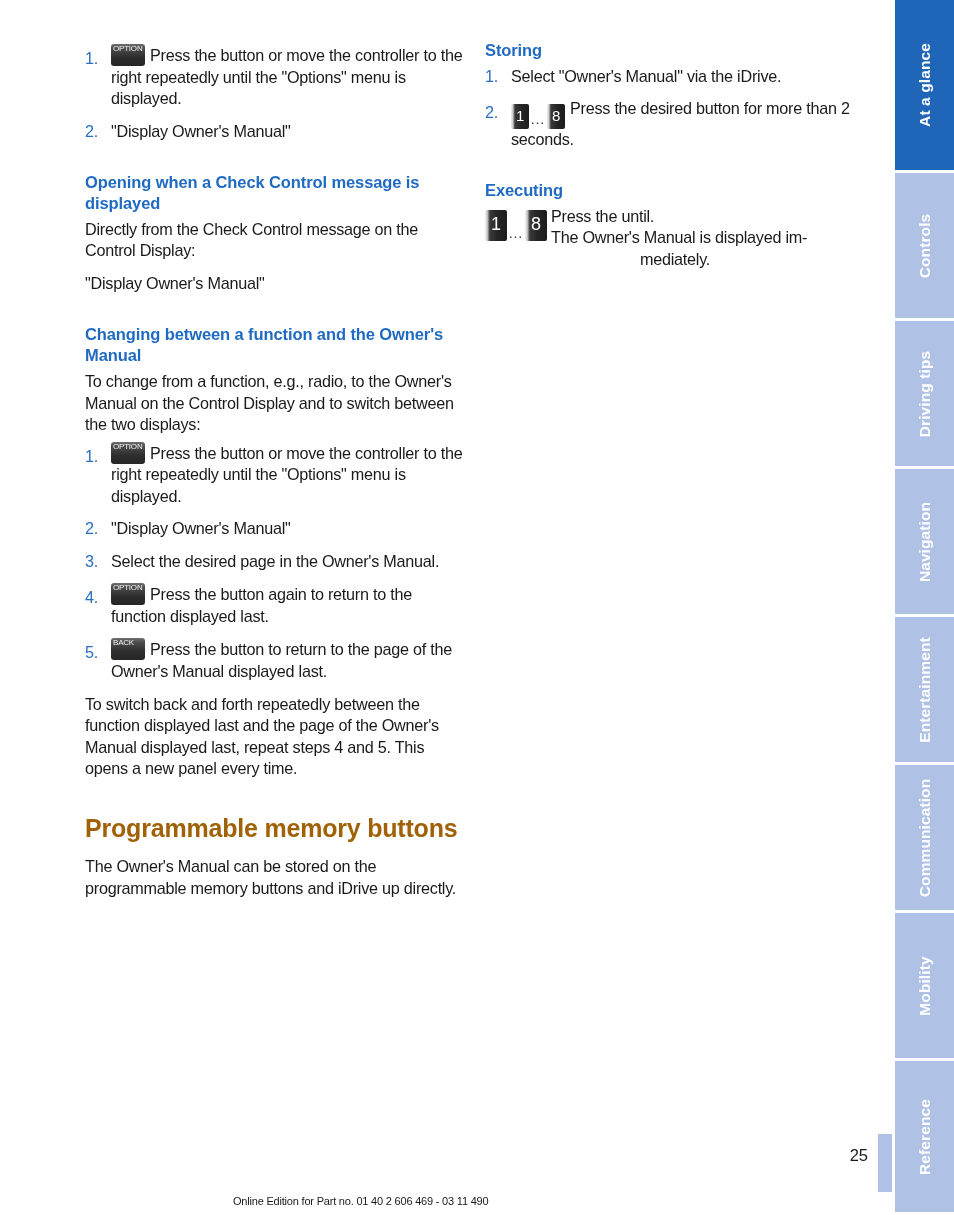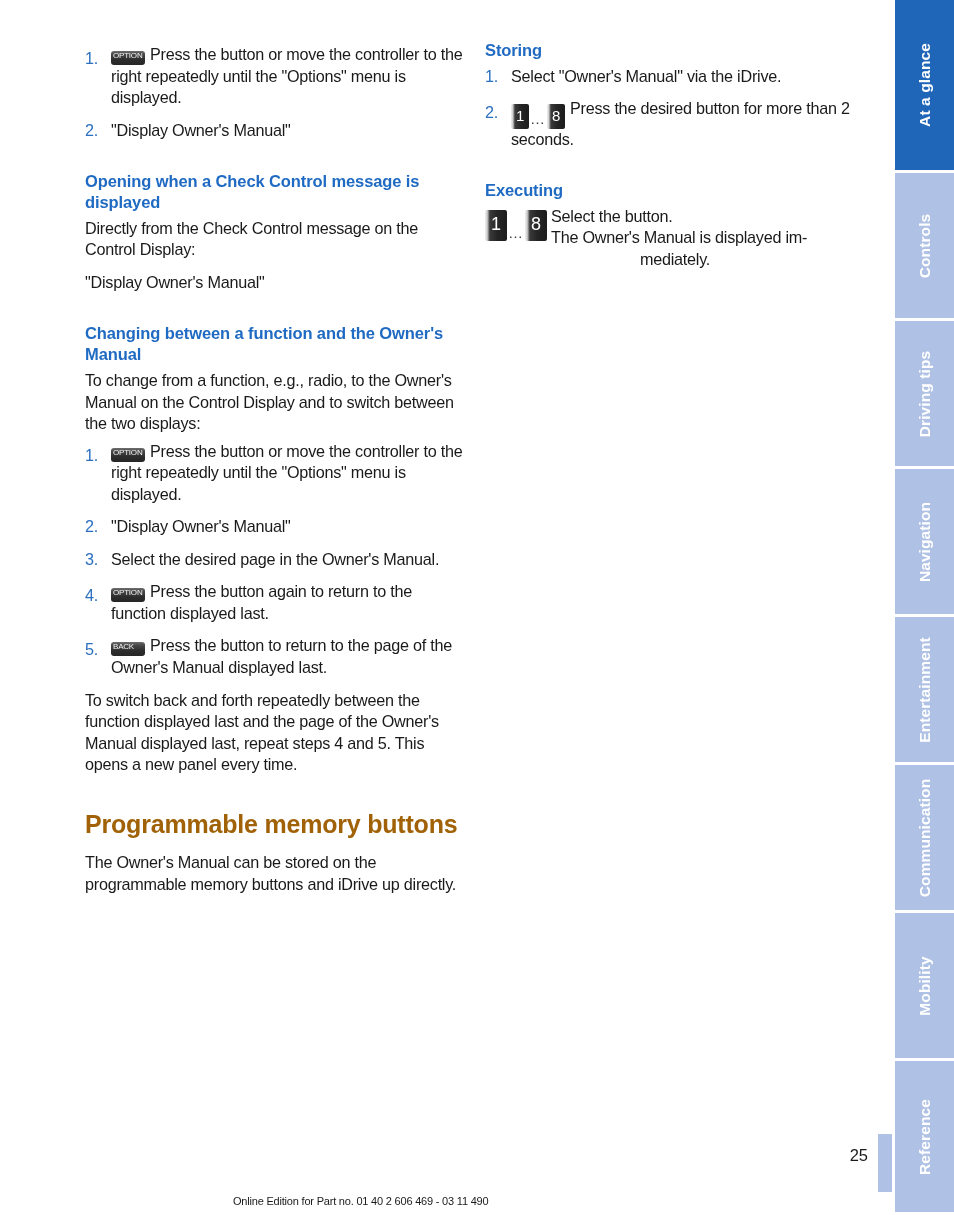--- a/index.html
+++ b/index.html
@@ -111,21 +111,21 @@
     vertical-align: -5px;
     border-radius: 3px;
     background: linear-gradient(to bottom, #6e6e6e 0%, #4a4a4a 22%, #2d2d2d 62%, #262626 100%);
     color: #ffffff;
     position: relative;
     overflow: hidden;
     margin-right: 5px;
   }
   .hw-btn.option, .hw-btn.back {
     width: 34px;
-    height: 14px;
+    height: 22px;
     padding: 0;
   }
   .hw-btn.option .cap, .hw-btn.back .cap {
     position: absolute;
     left: 2px;
     top: 0px;
     font-size: 8px;
     font-family: "Liberation Sans", sans-serif;
     letter-spacing: -0.2px;
     line-height: 9px;
@@ -292,21 +292,21 @@
         </span><span>Press the desired button for more than 2 seconds.</span>
       </li>
     </ol>
 
     <h2 class="sub-head spaced">Executing</h2>
     <div class="exec-row">
       <span class="exec-icon mem-group big">
         <span class="mem-btn">1</span><span class="mem-dots">…</span><span class="mem-btn">8</span>
       </span>
       <div class="exec-text">
-        <span class="ln1">Select the button.</span>
+        <span class="ln1">Press the until.</span>
         <span class="ln2">The Owner's Manual is displayed im-</span>
         <span class="ln3">mediately.</span>
       </div>
     </div>
   </div>
 
   <div class="footer">
     <span class="page-num">25</span>
     <span class="page-bar"></span>
     <span class="footer-text">Online Edition for Part no. 01 40 2 606 469 - 03 11 490</span>

